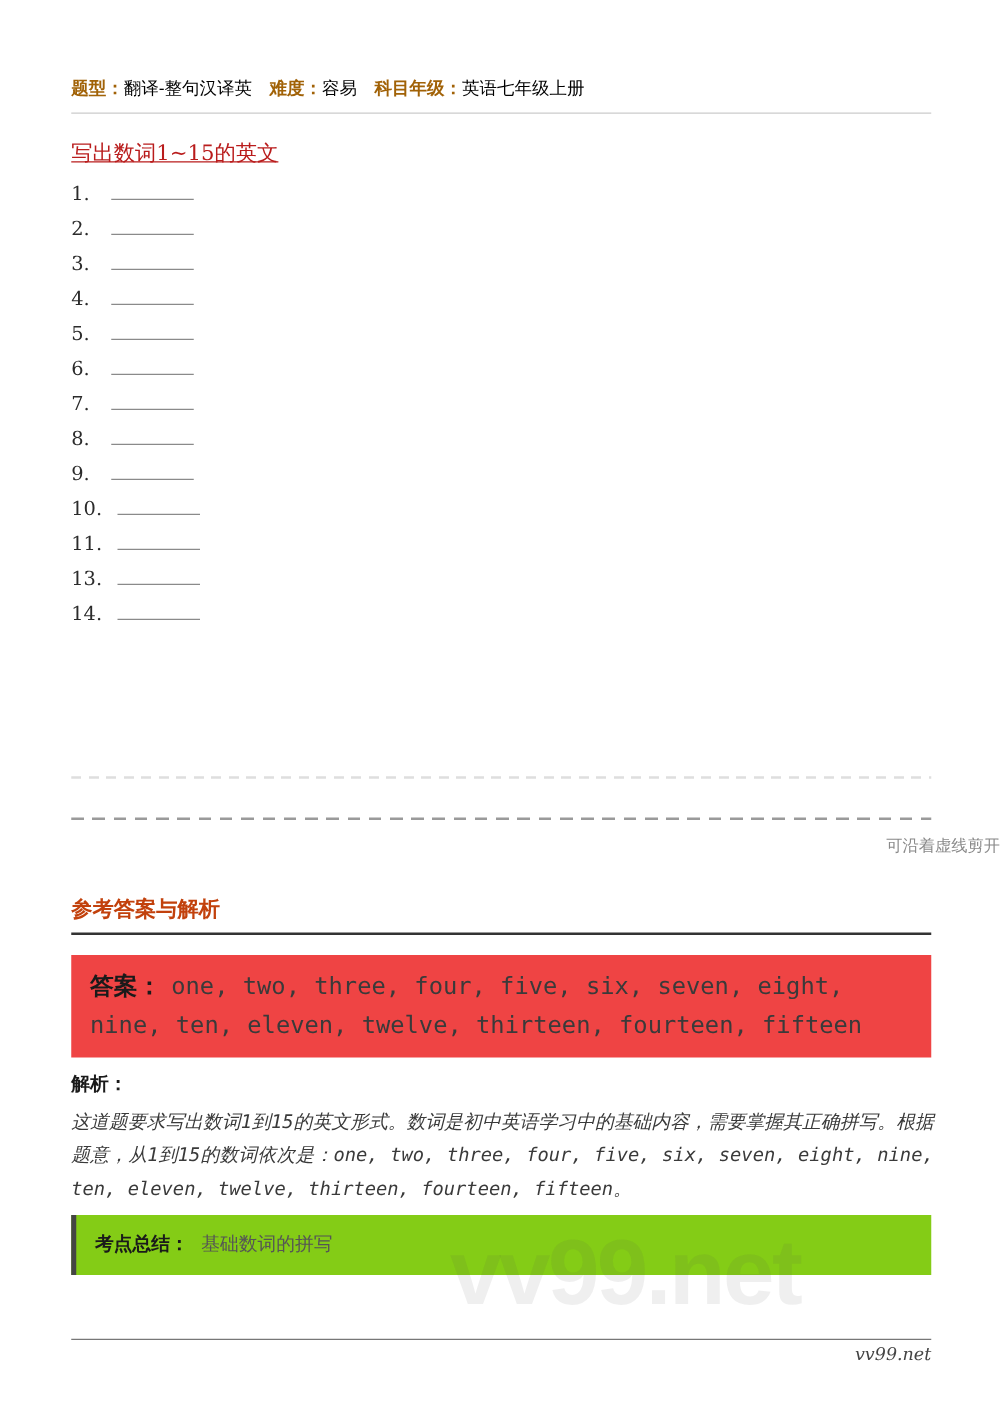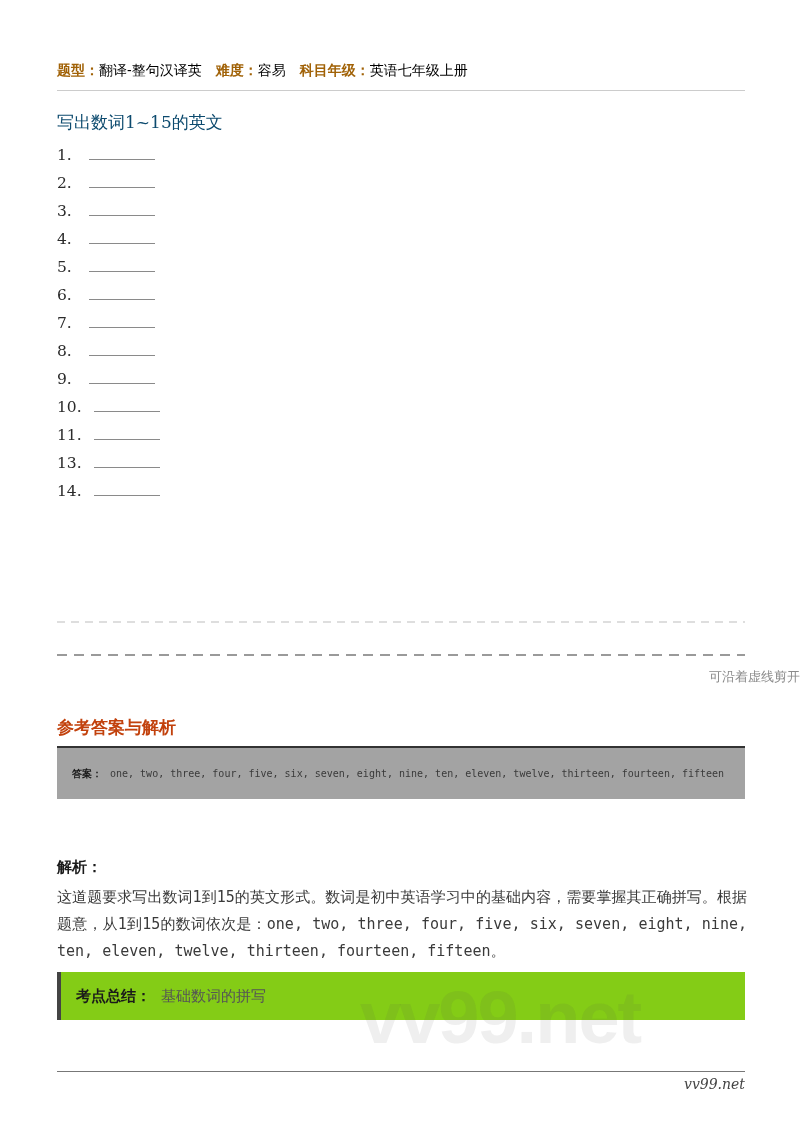--- a/index.html
+++ b/index.html
@@ -23,21 +23,21 @@
 
   .header-divider {
     position: absolute; left: 57px; top: 90px; width: 688px;
     height: 1px; background: #cccccc;
   }
 
   
   .question-title {
     position: absolute; left: 57px; top: 111px;
     font-family: "DejaVu Serif", serif;
-    font-size: 17px; color: #0c4a6e;
+    font-size: 17px; color: #b91c1c; text-decoration: underline;
   }
   .question-list {
     position: absolute; left: 57px; top: 141px; width: 400px;
   }
   .q-item { height: 28px; line-height: 28px; }
   .q-num {
     font-family: "DejaVu Serif", serif;
     font-size: 15.5px; color: #2b2b2b;
     display: inline-block; min-width: 20px;
   }
@@ -65,41 +65,42 @@
   
   .ref-heading {
     position: absolute; left: 57px; top: 716px;
     font-size: 17px; font-weight: bold; color: #c2410c;
   }
   .ref-divider {
     position: absolute; left: 57px; top: 746px; width: 688px;
     height: 2px; background: #333333;
   }
   .answer-box {
-    position: absolute; left: 57px; top: 748px; width: 688px;
-    background: #a3a3a3;
+    position: absolute; left: 57px; top: 764px; width: 688px;
+    background: #ef4444;
     padding: 10px 15px;
-    font-size: 10px; line-height: 31px;
+    font-size: 19px; line-height: 31px;
     color: #3a3a3a;
     font-family: "DejaVu Sans Mono", "Liberation Sans", sans-serif;
   }
   .inline-label {
     font-weight: bold; color: #1a1a1a;
     font-family: "Liberation Sans", sans-serif;
     margin-right: 8px;
   }
   .analysis-label {
     position: absolute; left: 57px; top: 858px;
     font-size: 15px; font-weight: bold; color: #1a1a1a;
   }
   .analysis-text {
     position: absolute; left: 57px; top: 884px; width: 690px;
     font-size: 15px; line-height: 27px; color: #3a3a3a;
     text-align: justify;
     font-family: "DejaVu Sans Mono", "Liberation Sans", sans-serif;
+    font-style: italic;
   }
   .summary-box {
     position: absolute; left: 57px; top: 972px; width: 688px;
     background: #84cc16;
     border-left: 4px solid #444444;
     padding: 14px 15px;
     font-size: 15px; line-height: 20px;
     color: #555555;
   }
   .summary-box .inline-label { margin-right: 10px; }

